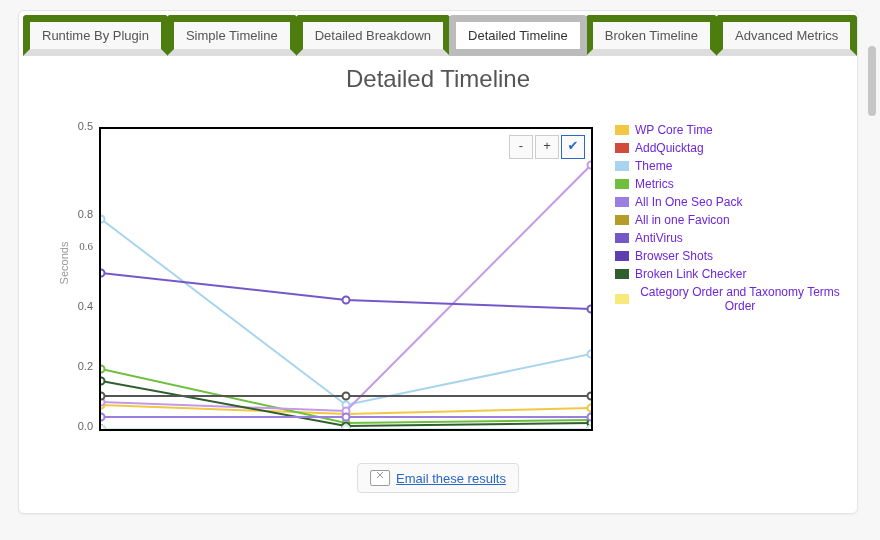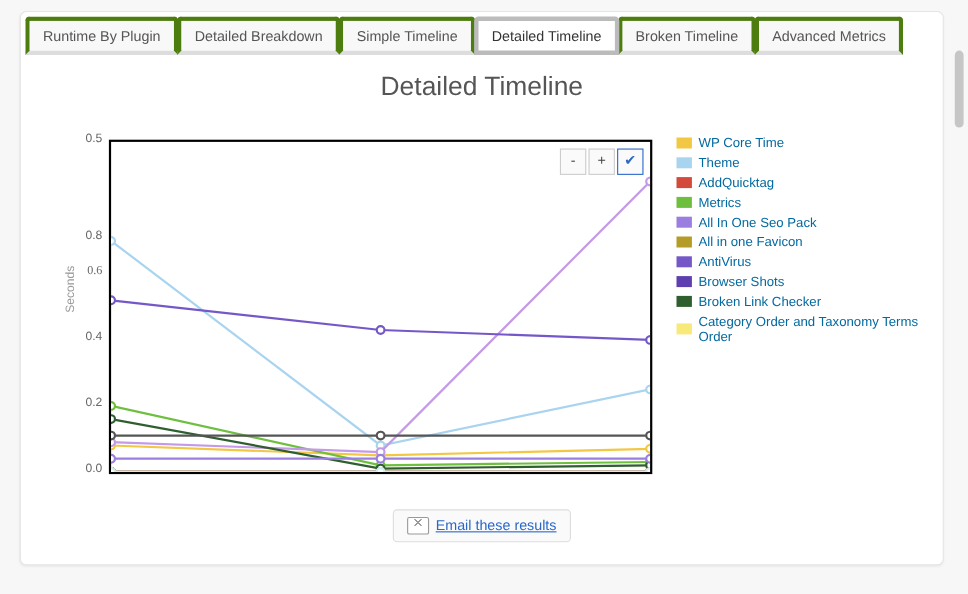--- a/index.html
+++ b/index.html
@@ -1,51 +1,51 @@
 <!DOCTYPE html>
 <html><head>
 <meta charset="utf-8">
 <style>
   html,body{margin:0;padding:0;font-family:"Helvetica Neue",Arial,sans-serif;background:#f7f7f7;color:#333;}
   .window{width:880px;height:540px;background:#f7f7f7;position:relative;overflow:hidden;}
   .scrollbar{position:absolute;right:4px;top:46px;width:8px;height:70px;background:#c6c6c6;border-radius:4px;}
   .panel{position:absolute;left:18px;top:10px;width:838px;height:502px;background:#fff;border:1px solid #e5e5e5;border-radius:6px;box-shadow:0 1px 2px rgba(0,0,0,0.05);}
   .tabs{display:flex;position:absolute;left:4px;top:4px;}
-  .tab{background:#f8f8f8;border:4px solid #4d7c0f;border-bottom-color:#ddd;padding:6px 12px;font-size:13px;color:#555;margin-right:-1px;border-radius:4px 4px 0 0;cursor:pointer;}
+  .tab{background:#f8f8f8;border:7px solid #4d7c0f;border-bottom-color:#ddd;padding:6px 12px;font-size:13px;color:#555;margin-right:-1px;border-radius:4px 4px 0 0;cursor:pointer;}
   .tab.active{background:#fff;border-bottom-color:#fff;font-weight:400;color:#333;position:relative;z-index:2;border-color:#bbb;}
   .content{position:absolute;left:0;top:36px;right:0;bottom:0;}
   .chart-title{text-align:center;font-size:24px;color:#555;margin-top:18px;font-weight:400;}
   .chart-wrap{position:absolute;left:80px;top:80px;width:750px;height:330px;}
   .axis-label{position:absolute;left:-56px;top:130px;transform:rotate(-90deg);font-size:11px;color:#999;}
   .ytick{position:absolute;left:-34px;font-size:11px;color:#666;text-align:right;width:28px;}
   .plot{position:absolute;left:0;top:0;width:490px;height:300px;border:2px solid #000;background:#fff;}
   .plot-ctrls{position:absolute;right:6px;top:6px;display:flex;gap:2px;z-index:5;}
   .pc{width:22px;height:22px;border:1px solid #ccc;background:#fafafa;font-size:13px;line-height:20px;text-align:center;color:#444;cursor:pointer;}
   .pc.chk{color:#2a67c9;border-color:#2a67c9;}
   .legend{position:absolute;left:516px;top:-4px;width:230px;}
   .legend-title{font-size:18px;font-weight:700;color:#333;text-align:center;margin-bottom:8px;}
-  .lg{display:flex;align-items:center;margin-bottom:4px;font-size:12px;color:#0369a1;line-height:14px;}
+  .lg{display:flex;align-items:center;margin-bottom:4px;font-size:12px;color:#6d28d9;line-height:14px;text-align:center;}
   .sw{width:14px;height:10px;margin-right:6px;flex-shrink:0;}
-  .email-box{position:absolute;left:50%;bottom:20px;transform:translateX(-50%);border:1px solid #ddd;background:#fafafa;border-radius:4px;padding:6px 12px;display:flex;gap:6px;cursor:pointer;}
+  .email-box{position:absolute;left:50%;bottom:20px;transform:translateX(-50%);border:1px solid #ddd;background:#fafafa;border-radius:4px;padding:6px 12px;display:flex;align-items:center;gap:6px;cursor:pointer;}
   .email-box a{color:#2a67c9;text-decoration:underline;font-size:13px;}
   .mail-icon{width:18px;height:14px;border:1px solid #999;border-radius:2px;position:relative;background:#fff;}
   .mail-icon::before{content:"";position:absolute;left:1px;top:1px;right:1px;height:6px;background:linear-gradient(135deg,transparent 46%,#999 46%,#999 54%,transparent 54%),linear-gradient(-135deg,transparent 46%,#999 46%,#999 54%,transparent 54%);}
   svg.lines{position:absolute;left:0;top:0;width:490px;height:300px;}
   .pt{fill:#fff;stroke-width:2;}
 </style>
 </head>
 <body>
 
 <div class="window">
   <div class="scrollbar"></div>
   <div class="panel">
     <div class="tabs" id="tabs">
         <div class="tab">Runtime By Plugin</div>
+        <div class="tab">Simple Timeline</div>
         <div class="tab">Detailed Breakdown</div>
-        <div class="tab">Simple Timeline</div>
         <div class="tab active">Detailed Timeline</div>
         <div class="tab">Broken Timeline</div>
         <div class="tab">Advanced Metrics</div>
       </div>
     <div class="content">
       <div class="chart-title">Detailed Timeline</div>
 
       <div class="chart-wrap">
         <div class="axis-label">Seconds</div>
         <div id="yticks">
@@ -121,26 +121,26 @@
             <div class="pc chk">✔</div>
           </div>
         </div>
         <div class="legend">
           <div id="legend-items">
               <div class="lg">
                 <span class="sw" style="background: rgb(242, 199, 68);"></span>
                 <span>WP Core Time</span>
               </div>
               <div class="lg">
+                <span class="sw" style="background: rgb(212, 74, 58);"></span>
+                <span>AddQuicktag</span>
+              </div>
+              <div class="lg">
                 <span class="sw" style="background: rgb(169, 212, 239);"></span>
                 <span>Theme</span>
-              </div>
-              <div class="lg">
-                <span class="sw" style="background: rgb(212, 74, 58);"></span>
-                <span>AddQuicktag</span>
               </div>
               <div class="lg">
                 <span class="sw" style="background: rgb(111, 191, 63);"></span>
                 <span>Metrics</span>
               </div>
               <div class="lg">
                 <span class="sw" style="background: rgb(154, 127, 224);"></span>
                 <span>All In One Seo Pack</span>
               </div>
               <div class="lg">

